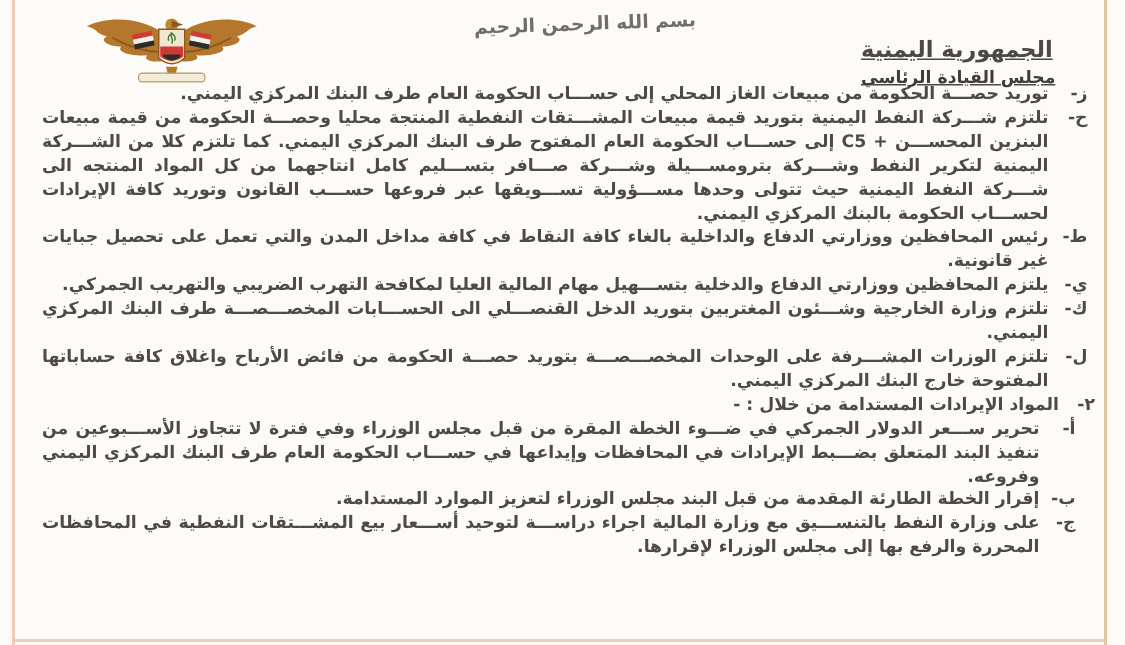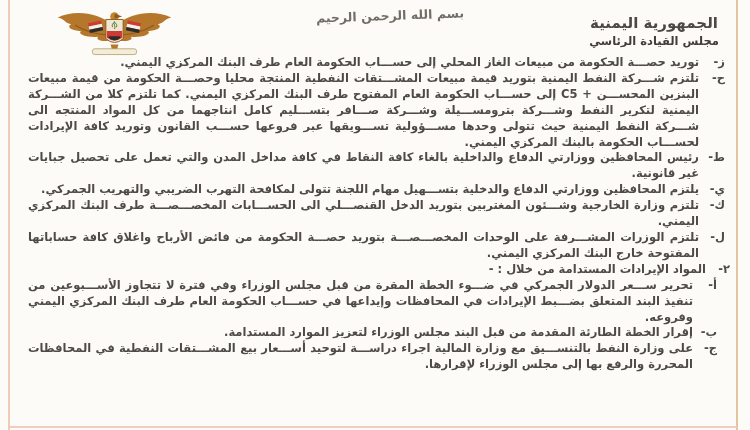--- a/index.html
+++ b/index.html
@@ -8,21 +8,21 @@
   
   .edge{position:absolute;pointer-events:none;}
   .edge.left{left:8px;top:0;width:1.5px;height:430px;background:#eac3ad;opacity:.85;}
   .edge.right{left:736px;top:0;width:1.5px;height:430px;background:#dcba90;opacity:.85;}
   .edge.bottom{left:8px;top:426px;width:729px;height:1.5px;background:#efc9b4;opacity:.9;}
 
   
   .emblem{position:absolute;left:52px;top:6px;}
   .bismillah{position:absolute;left:300px;top:8px;width:180px;text-align:center;
     font-size:12.5px;font-weight:bold;color:#5a564f;transform:rotate(-2deg);opacity:.85;}
-  .govblock{position:absolute;right:16px;top:14px;width:160px;text-align:center;color:#4c4843;}
+  .govblock{position:absolute;right:16px;top:24px;width:160px;text-align:left;color:#4c4843;text-decoration:underline;}
   .gov-republic{font-size:15px;font-weight:bold;letter-spacing:.2px;}
   .gov-council{font-size:11.5px;font-weight:bold;margin-top:2px;color:#413d39;}
 
   
   .doc-body{position:absolute;top:55px;right:20px;left:28px;direction:rtl;
     color:#4e4a45;font-size:11.5px;font-weight:bold;line-height:15.9px;}
   .li{display:flex;direction:rtl;}
   .li .marker{flex:0 0 26px;white-space:nowrap;}
   .li .txt{flex:1;text-align:justify;text-align-last:right;}
   .li.letter{padding-right:5px;}
@@ -82,21 +82,21 @@
     <div class="li letter">
       <span class="marker">ح-</span>
       <span class="txt">تلتزم شـــركة النفط اليمنية بتوريد قيمة مبيعات المشـــتقات النفطية المنتجة محليا وحصـــة الحكومة من قيمة مبيعات البنزين المحســـن + C5 إلى حســـاب الحكومة العام المفتوح طرف البنك المركزي اليمني. كما تلتزم كلا من الشـــركة اليمنية لتكرير النفط وشـــركة بترومســـيلة وشـــركة صـــافر بتســـليم كامل انتاجهما من كل المواد المنتجه الى شـــركة النفط اليمنية حيث تتولى وحدها مســـؤولية تســـويقها عبر فروعها حســـب القانون وتوريد كافة الإيرادات لحســـاب الحكومة بالبنك المركزي اليمني.</span>
     </div>
     <div class="li letter">
       <span class="marker">ط-</span>
       <span class="txt">رئيس المحافظين ووزارتي الدفاع والداخلية بالغاء كافة النقاط في كافة مداخل المدن والتي تعمل على تحصيل جبايات غير قانونية.</span>
     </div>
     <div class="li letter">
       <span class="marker">ي-</span>
-      <span class="txt">يلتزم المحافظين ووزارتي الدفاع والدخلية بتســـهيل مهام اللجنة تتولى لمكافحة التهرب الضريبي والتهريب الجمركي.</span>
+      <span class="txt">يلتزم المحافظين ووزارتي الدفاع والدخلية بتســـهيل مهام المالية العليا لمكافحة التهرب الضريبي والتهريب الجمركي.</span>
     </div>
     <div class="li letter">
       <span class="marker">ك-</span>
       <span class="txt">تلتزم وزارة الخارجية وشـــئون المغتربين بتوريد الدخل القنصـــلي الى الحســـابات المخصـــصـــة طرف البنك المركزي اليمني.</span>
     </div>
     <div class="li letter">
       <span class="marker">ل-</span>
       <span class="txt">تلتزم الوزرات المشـــرفة على الوحدات المخصـــصـــة بتوريد حصـــة الحكومة من فائض الأرباح واغلاق كافة حساباتها المفتوحة خارج البنك المركزي اليمني.</span>
     </div>
     <div class="li num">

